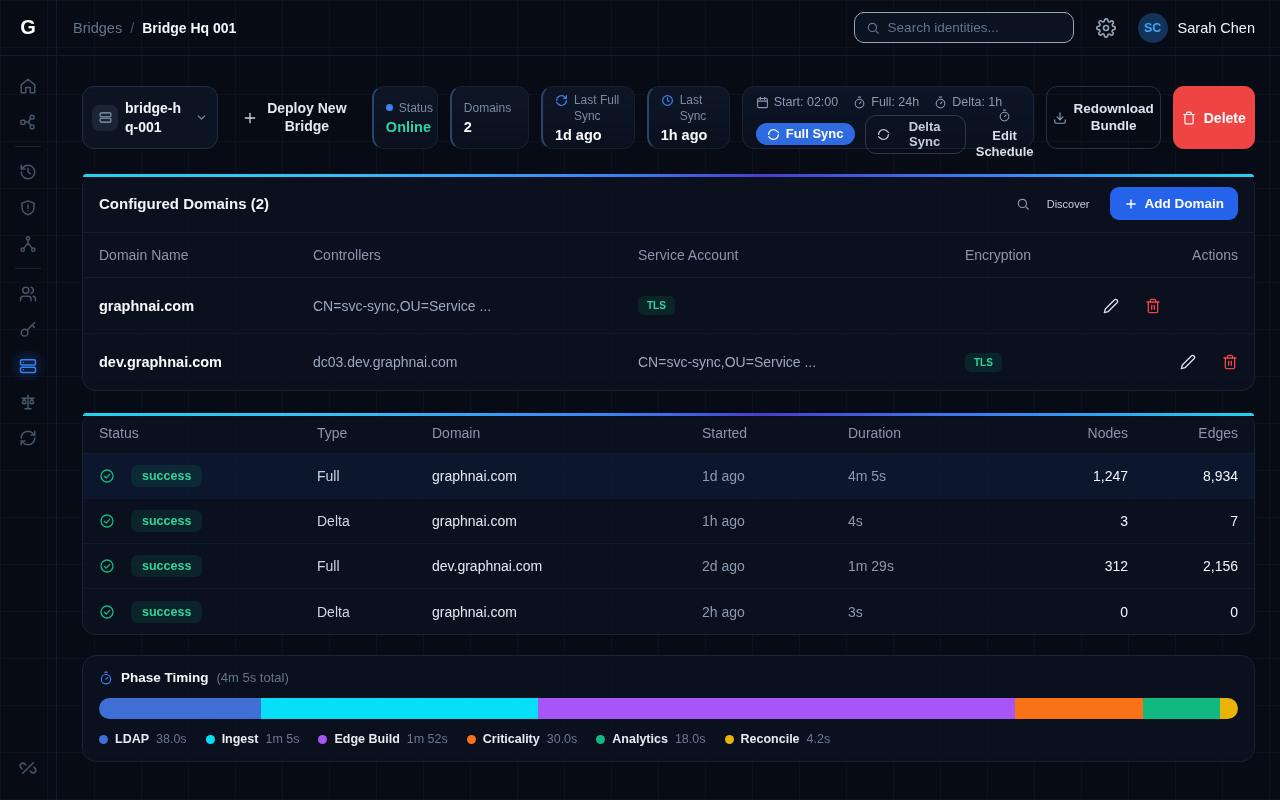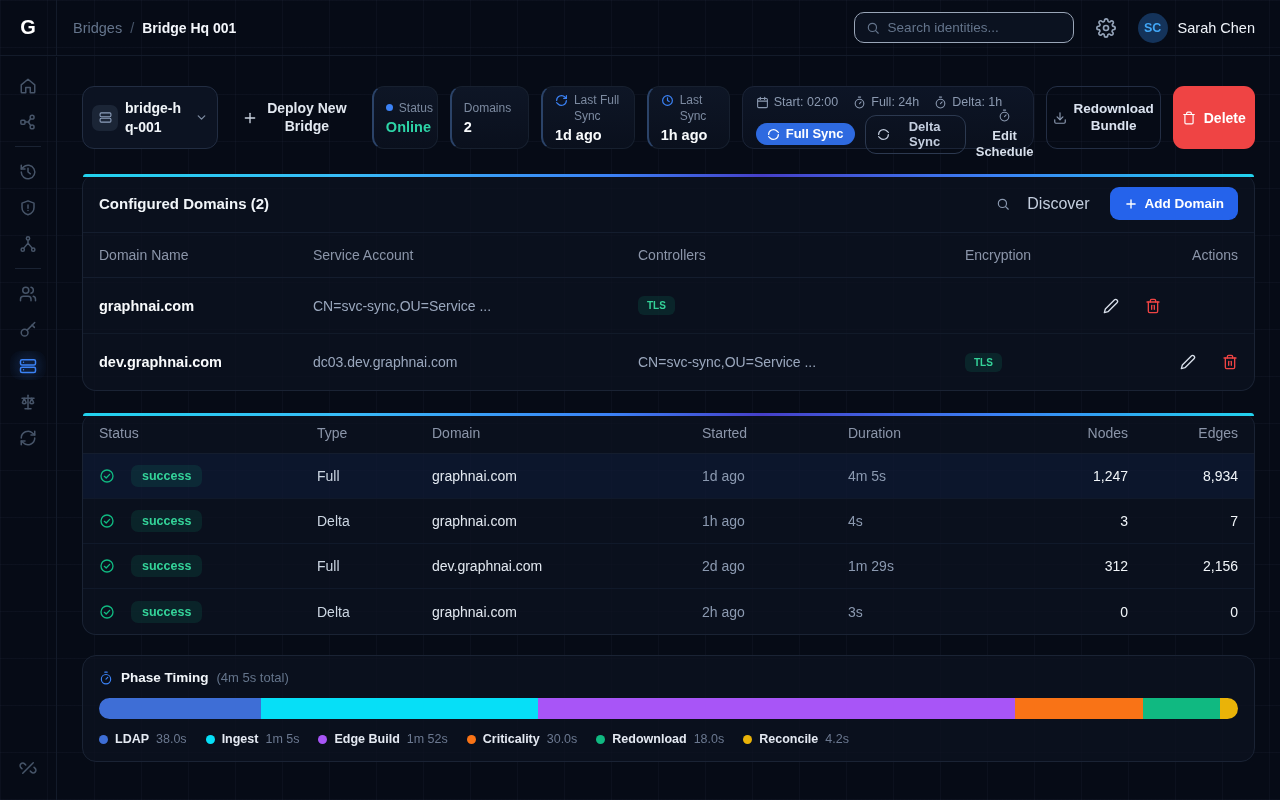--- a/index.html
+++ b/index.html
@@ -93,21 +93,21 @@
   .panel.grad::before { content:""; position:absolute; top:0; left:0; right:0; height:3px;
       border-radius:14px 14px 0 0;
       background:linear-gradient(90deg,#22d3ee 0%,#38bdf8 22%,#3b82f6 45%,#4640c9 58%,#3b82f6 78%,#22d3ee 100%); }
 
   
   .dpanel { margin-bottom:22px; }
   .dpanel-head { display:flex; align-items:center; padding:13px 16px 12px; }
   .dpanel-title { font-size:15px; font-weight:bold; color:#f1f5f9; }
   .dpanel-right { margin-left:auto; display:flex; align-items:center; gap:20px; }
   .discover-btn { display:flex; align-items:center; gap:17px; background:none; border:none; color:#c4cede;
-                  font-size:16px; cursor:pointer; font-family:inherit; }
+                  font-size:11px; cursor:pointer; font-family:inherit; }
   .discover-btn .sic { color:#8b99b0; }
   .add-domain-btn { display:flex; align-items:center; gap:7px; background:#2563eb; border:none; border-radius:9px;
                     color:#fff; font-weight:bold; font-size:13.5px; padding:9px 14px; cursor:pointer; font-family:inherit; }
   .dgrid { display:grid; grid-template-columns:214px 325px 327px 196px 1fr; align-items:center; padding:0 16px; }
   .dhead { height:46px; color:#8b95a9; font-size:14px; border-top:1px solid #141d2e; border-bottom:1px solid #141d2e; }
   .dhead .right, .drow .right { text-align:right; }
   .drow { height:56px; border-bottom:1px solid #111a29; }
   .drow:last-child { border-bottom:none; }
   .drow .dname { color:#f8fafc; font-weight:bold; font-size:14.5px; }
   .drow .dmut { color:#9aa7bd; font-size:14px; }
@@ -468,22 +468,22 @@
                 <line x1="12" y1="5" x2="12" y2="19"></line>
                 <line x1="5" y1="12" x2="19" y2="12"></line>
               </svg>
             </span>
           <span>Add Domain</span>
         </button>
       </div>
     </div>
     <div class="dgrid dhead">
       <span>Domain Name</span>
+      <span>Controllers</span>
       <span>Service Account</span>
-      <span>Controllers</span>
       <span>Encryption</span>
       <span class="right">Actions</span>
     </div>
     <div class="dgrid drow">
       <span class="dname">graphnai.com</span>
       <span class="dmut">CN=svc-sync,OU=Service ...</span>
       <span><span class="badge-tls">TLS</span></span>
       <span class="row-actions">
         <button class="act-edit"><span><svg class="ic16" viewBox="0 0 24 24" fill="none" stroke="currentColor" stroke-width="2" stroke-linecap="round" stroke-linejoin="round">
                 <path d="M17 3a2.8 2.8 0 1 1 4 4L7.5 20.5 2 22l1.5-5.5Z"></path>
@@ -631,21 +631,21 @@
           <span class="nm">Edge Build</span>
           <span class="vl">1m 52s</span>
         </span>
       <span class="pleg">
           <span class="dot" style="background: rgb(249, 115, 22);"></span>
           <span class="nm">Criticality</span>
           <span class="vl">30.0s</span>
         </span>
       <span class="pleg">
           <span class="dot" style="background: rgb(16, 185, 129);"></span>
-          <span class="nm">Redownload</span>
+          <span class="nm">Analytics</span>
           <span class="vl">18.0s</span>
         </span>
       <span class="pleg">
           <span class="dot" style="background: rgb(234, 179, 8);"></span>
           <span class="nm">Reconcile</span>
           <span class="vl">4.2s</span>
         </span>
     </div>
   </section>
 

